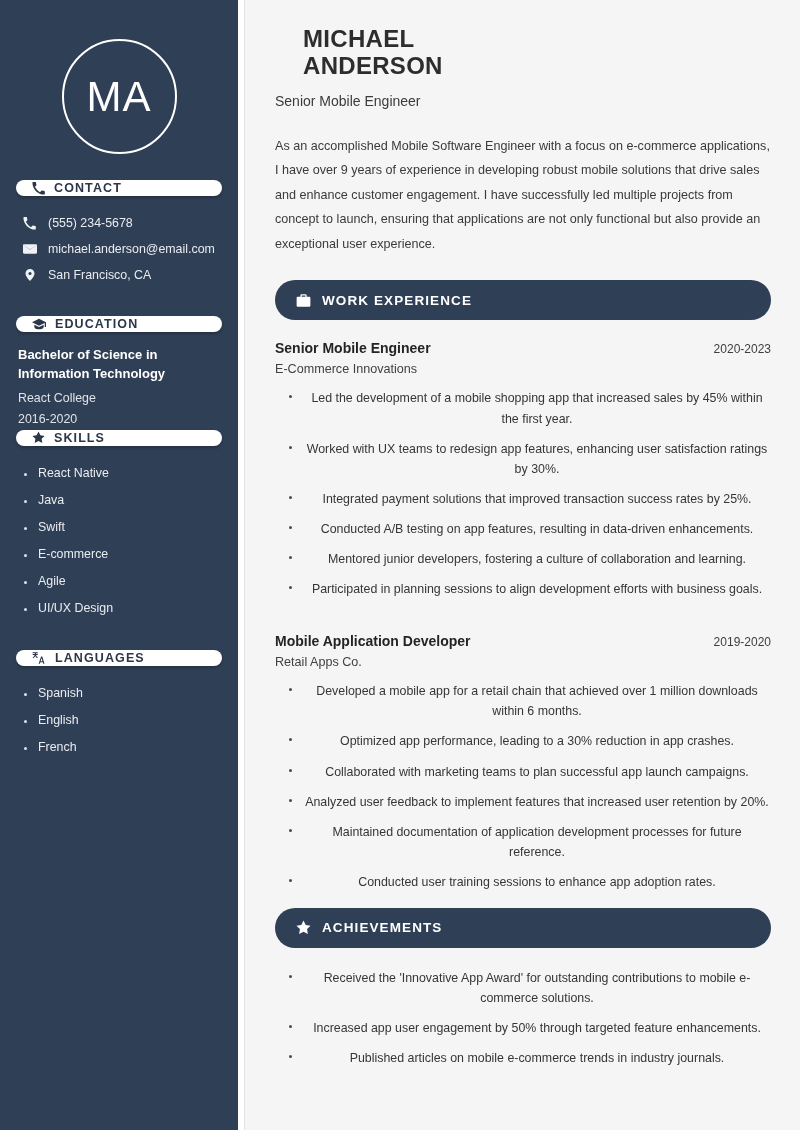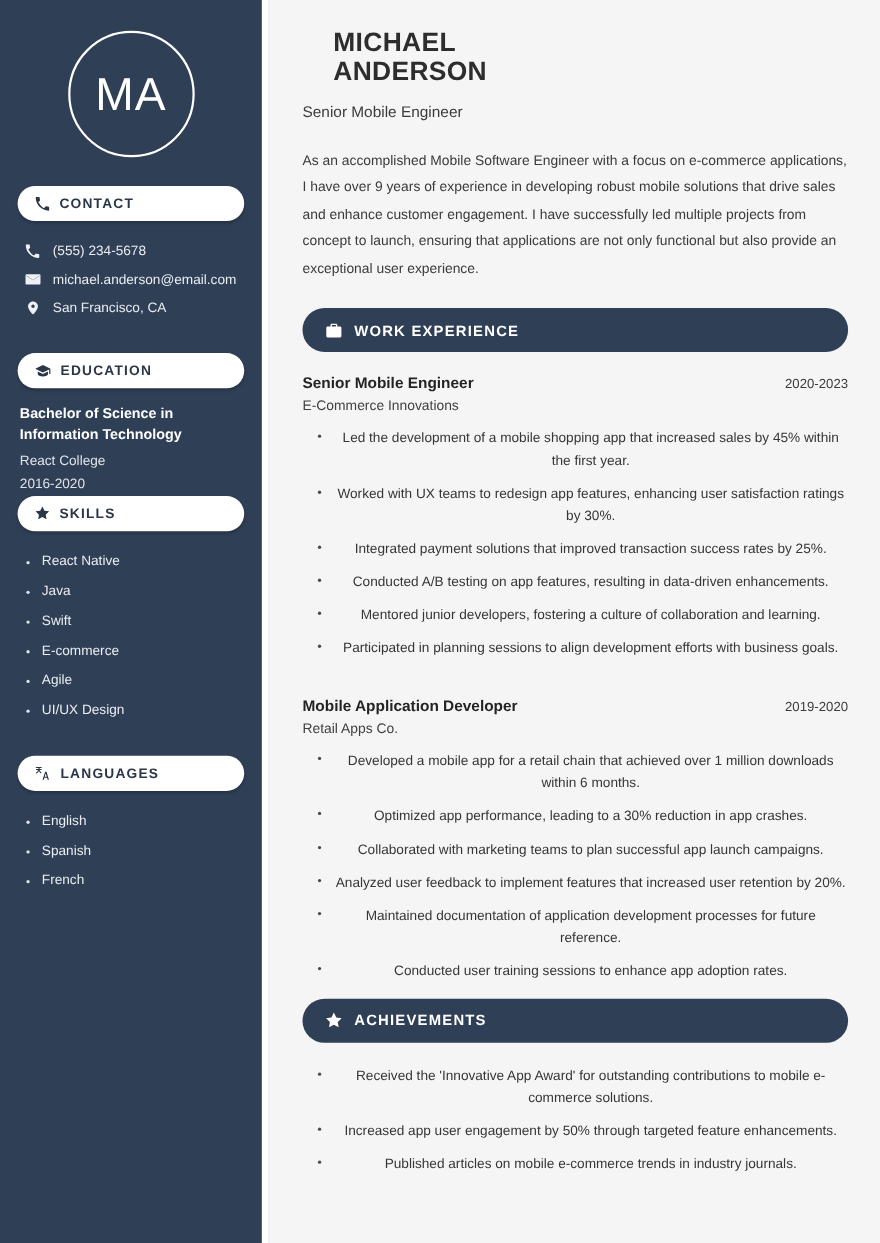--- a/index.html
+++ b/index.html
@@ -32,42 +32,42 @@
   .sidebar-divider {
     width: 7px;
     min-width: 7px;
     background: #ffffff;
     border-right: 1px solid #e3e3e5;
   }
 
   .monogram-wrap {
     display: flex;
     justify-content: center;
-    padding-top: 28px;
+    padding-top: 39px;
     padding-bottom: 26px;
   }
   .monogram {
     width: 115px;
     height: 115px;
     border-radius: 50%;
     border: 2px solid #ffffff;
     display: flex;
     align-items: center;
     justify-content: center;
     color: #ffffff;
     font-size: 42px;
     font-weight: 400;
     letter-spacing: 1px;
   }
 
   .pill {
     background: #ffffff;
     color: #2b3648;
     border-radius: 999px;
-    height: 32px;
+    height: 16px;
     display: flex;
     align-items: center;
     gap: 9px;
     padding: 0 16px;
     font-size: 12.5px;
     font-weight: bold;
     letter-spacing: 1.1px;
     box-shadow: 0 2px 3px rgba(0,0,0,0.22);
     margin-bottom: 14px;
   }
@@ -276,22 +276,22 @@
       <span class="pill-ico">
         <svg width="14" height="14" viewBox="0 0 24 24" fill="#2b3648">
           <path d="M1 2h9v1.7H6.9v1.5h2.9v1.6H6.8c.5 1.7 1.6 3.1 3.1 4.1l-.9 1.5c-1.5-1-2.6-2.3-3.3-3.8-.7 1.6-2 3-3.7 4l-.9-1.5c1.7-1 2.9-2.4 3.4-4.3H1.2V5.2h3.9V3.7H1V2z"></path>
           <path d="M17.6 9.6h-2.1L11.4 22h2l.9-2.9h4.2l.9 2.9h2L17.6 9.6zm-2.8 7.8 1.6-5.2 1.6 5.2h-3.2z"></path>
         </svg>
       </span>
       <span>LANGUAGES</span>
     </div>
 
     <ul class="side-list">
+      <li>Spanish</li>
       <li>English</li>
-      <li>Spanish</li>
       <li>French</li>
     </ul>
 
   </aside>
 
   <div class="sidebar-divider"></div>
 
   <main class="main">
 
     <h1 class="name">

